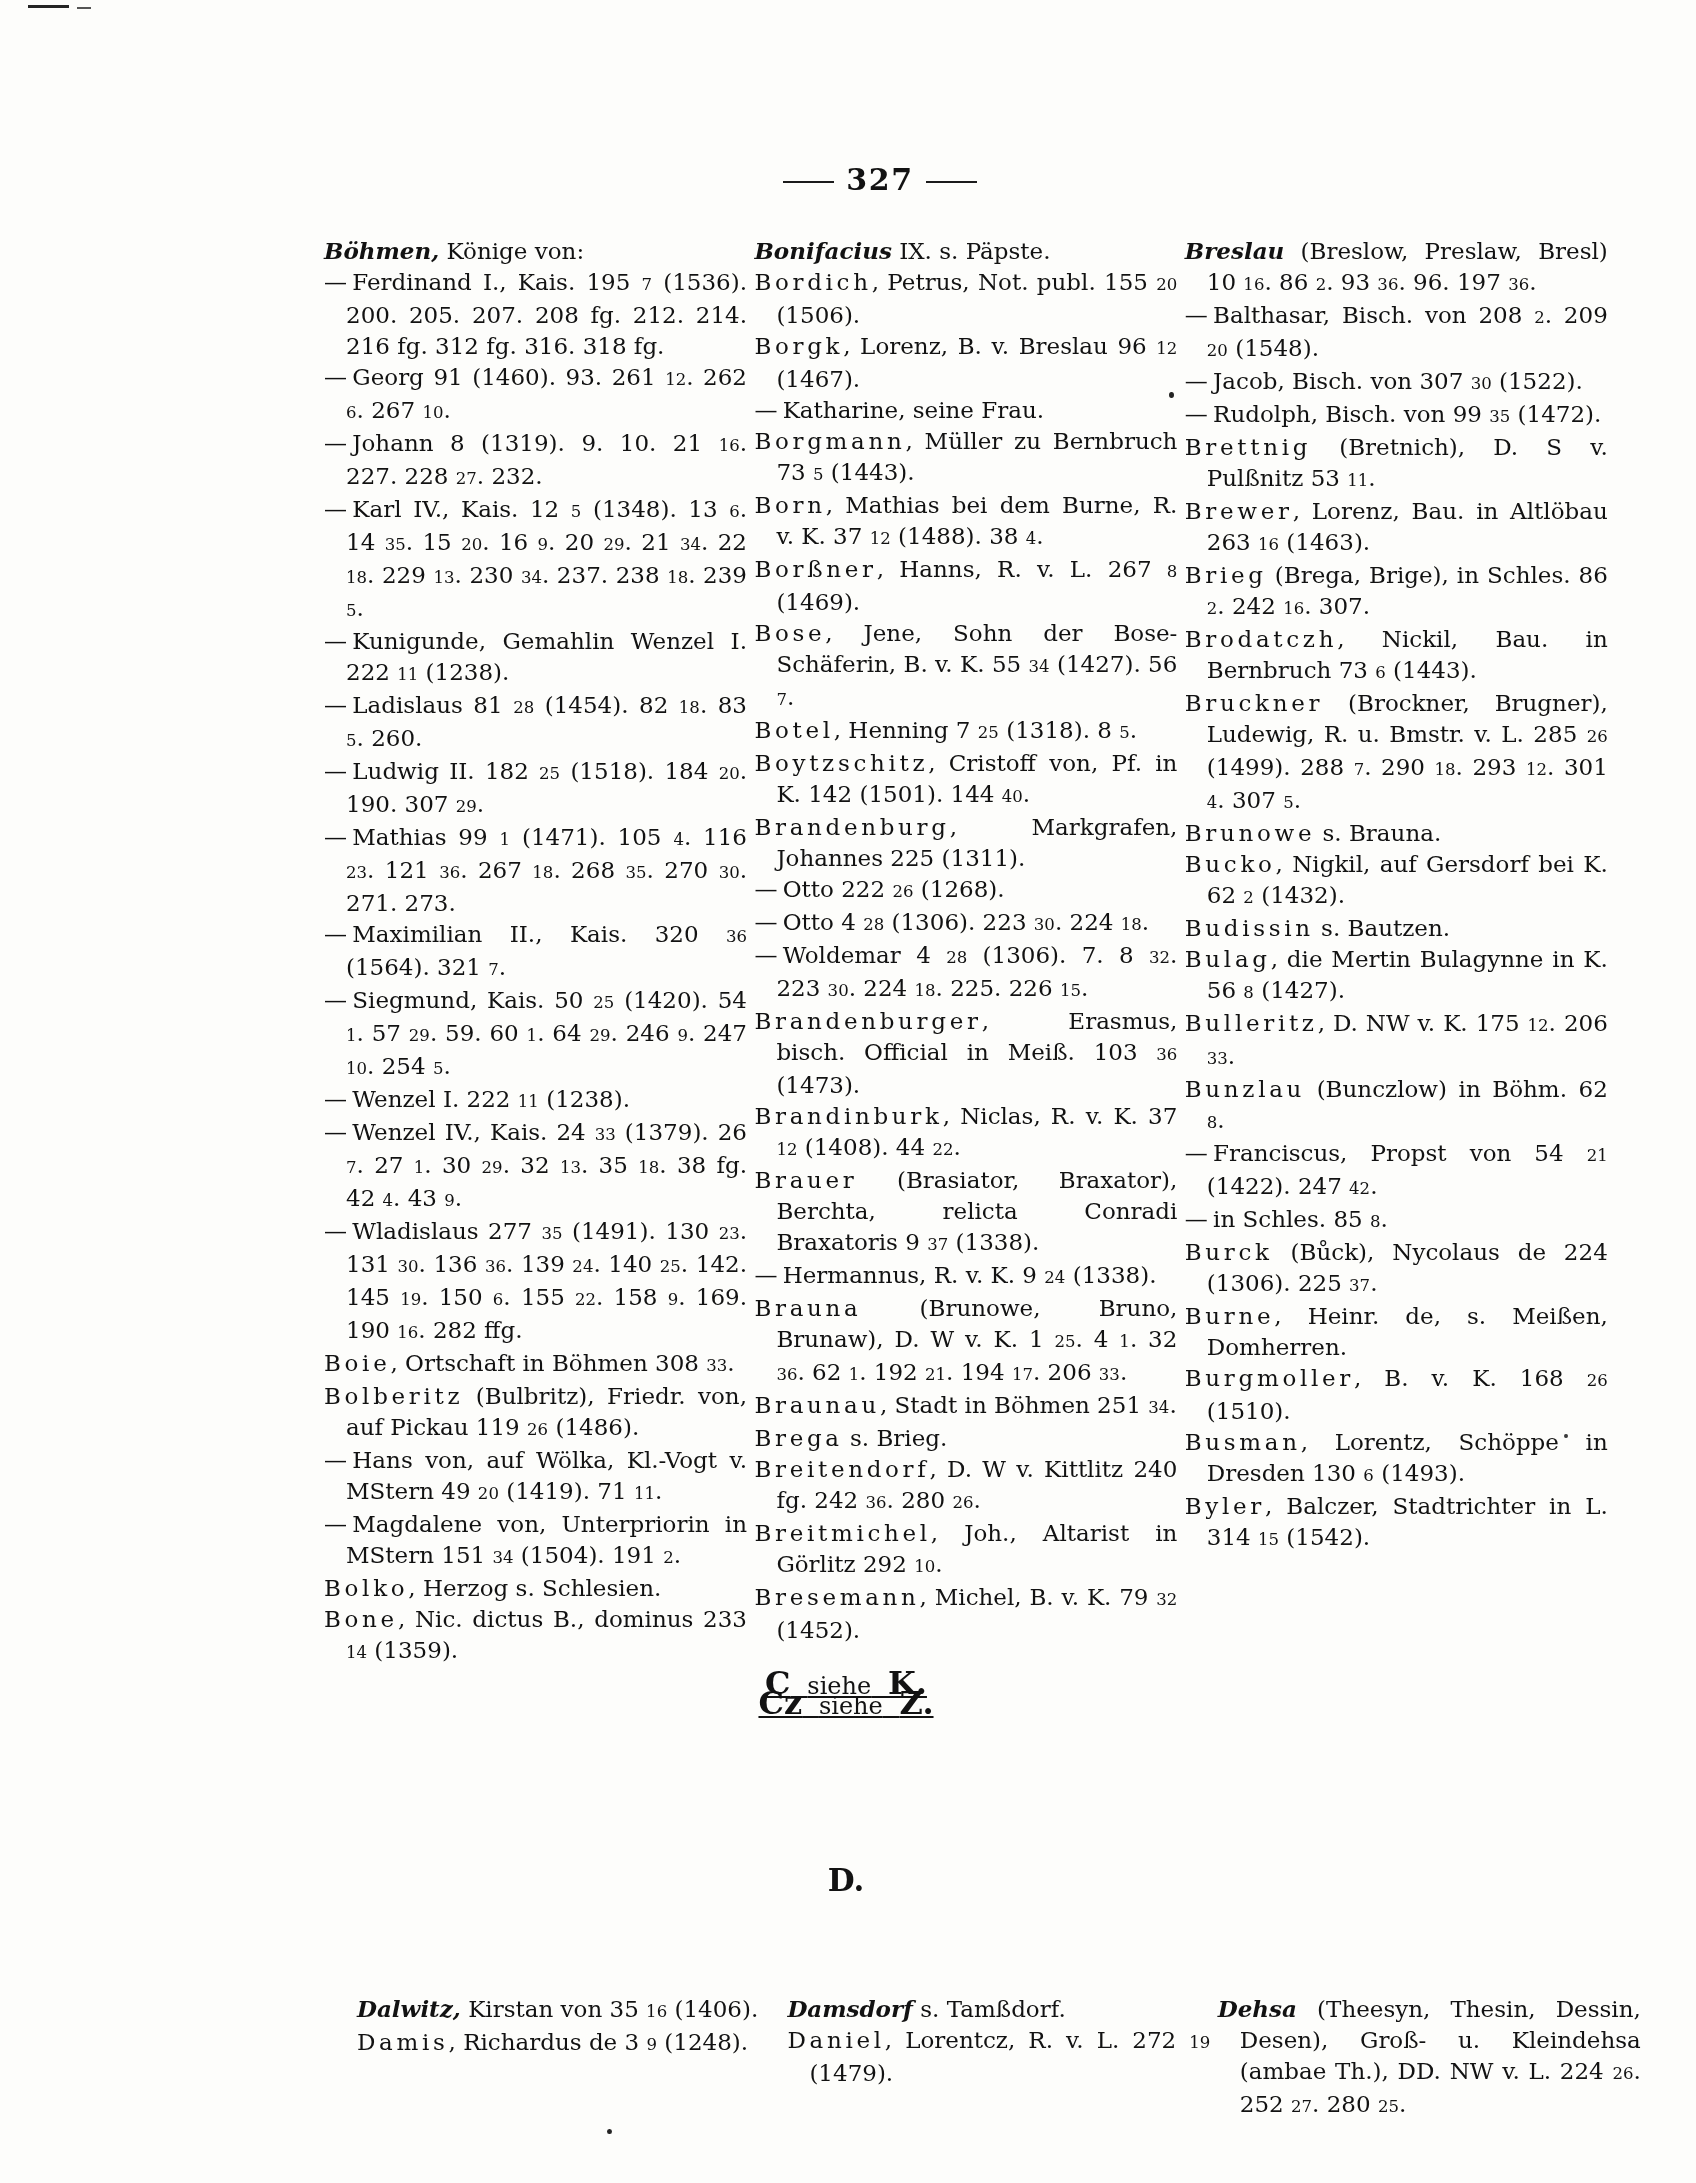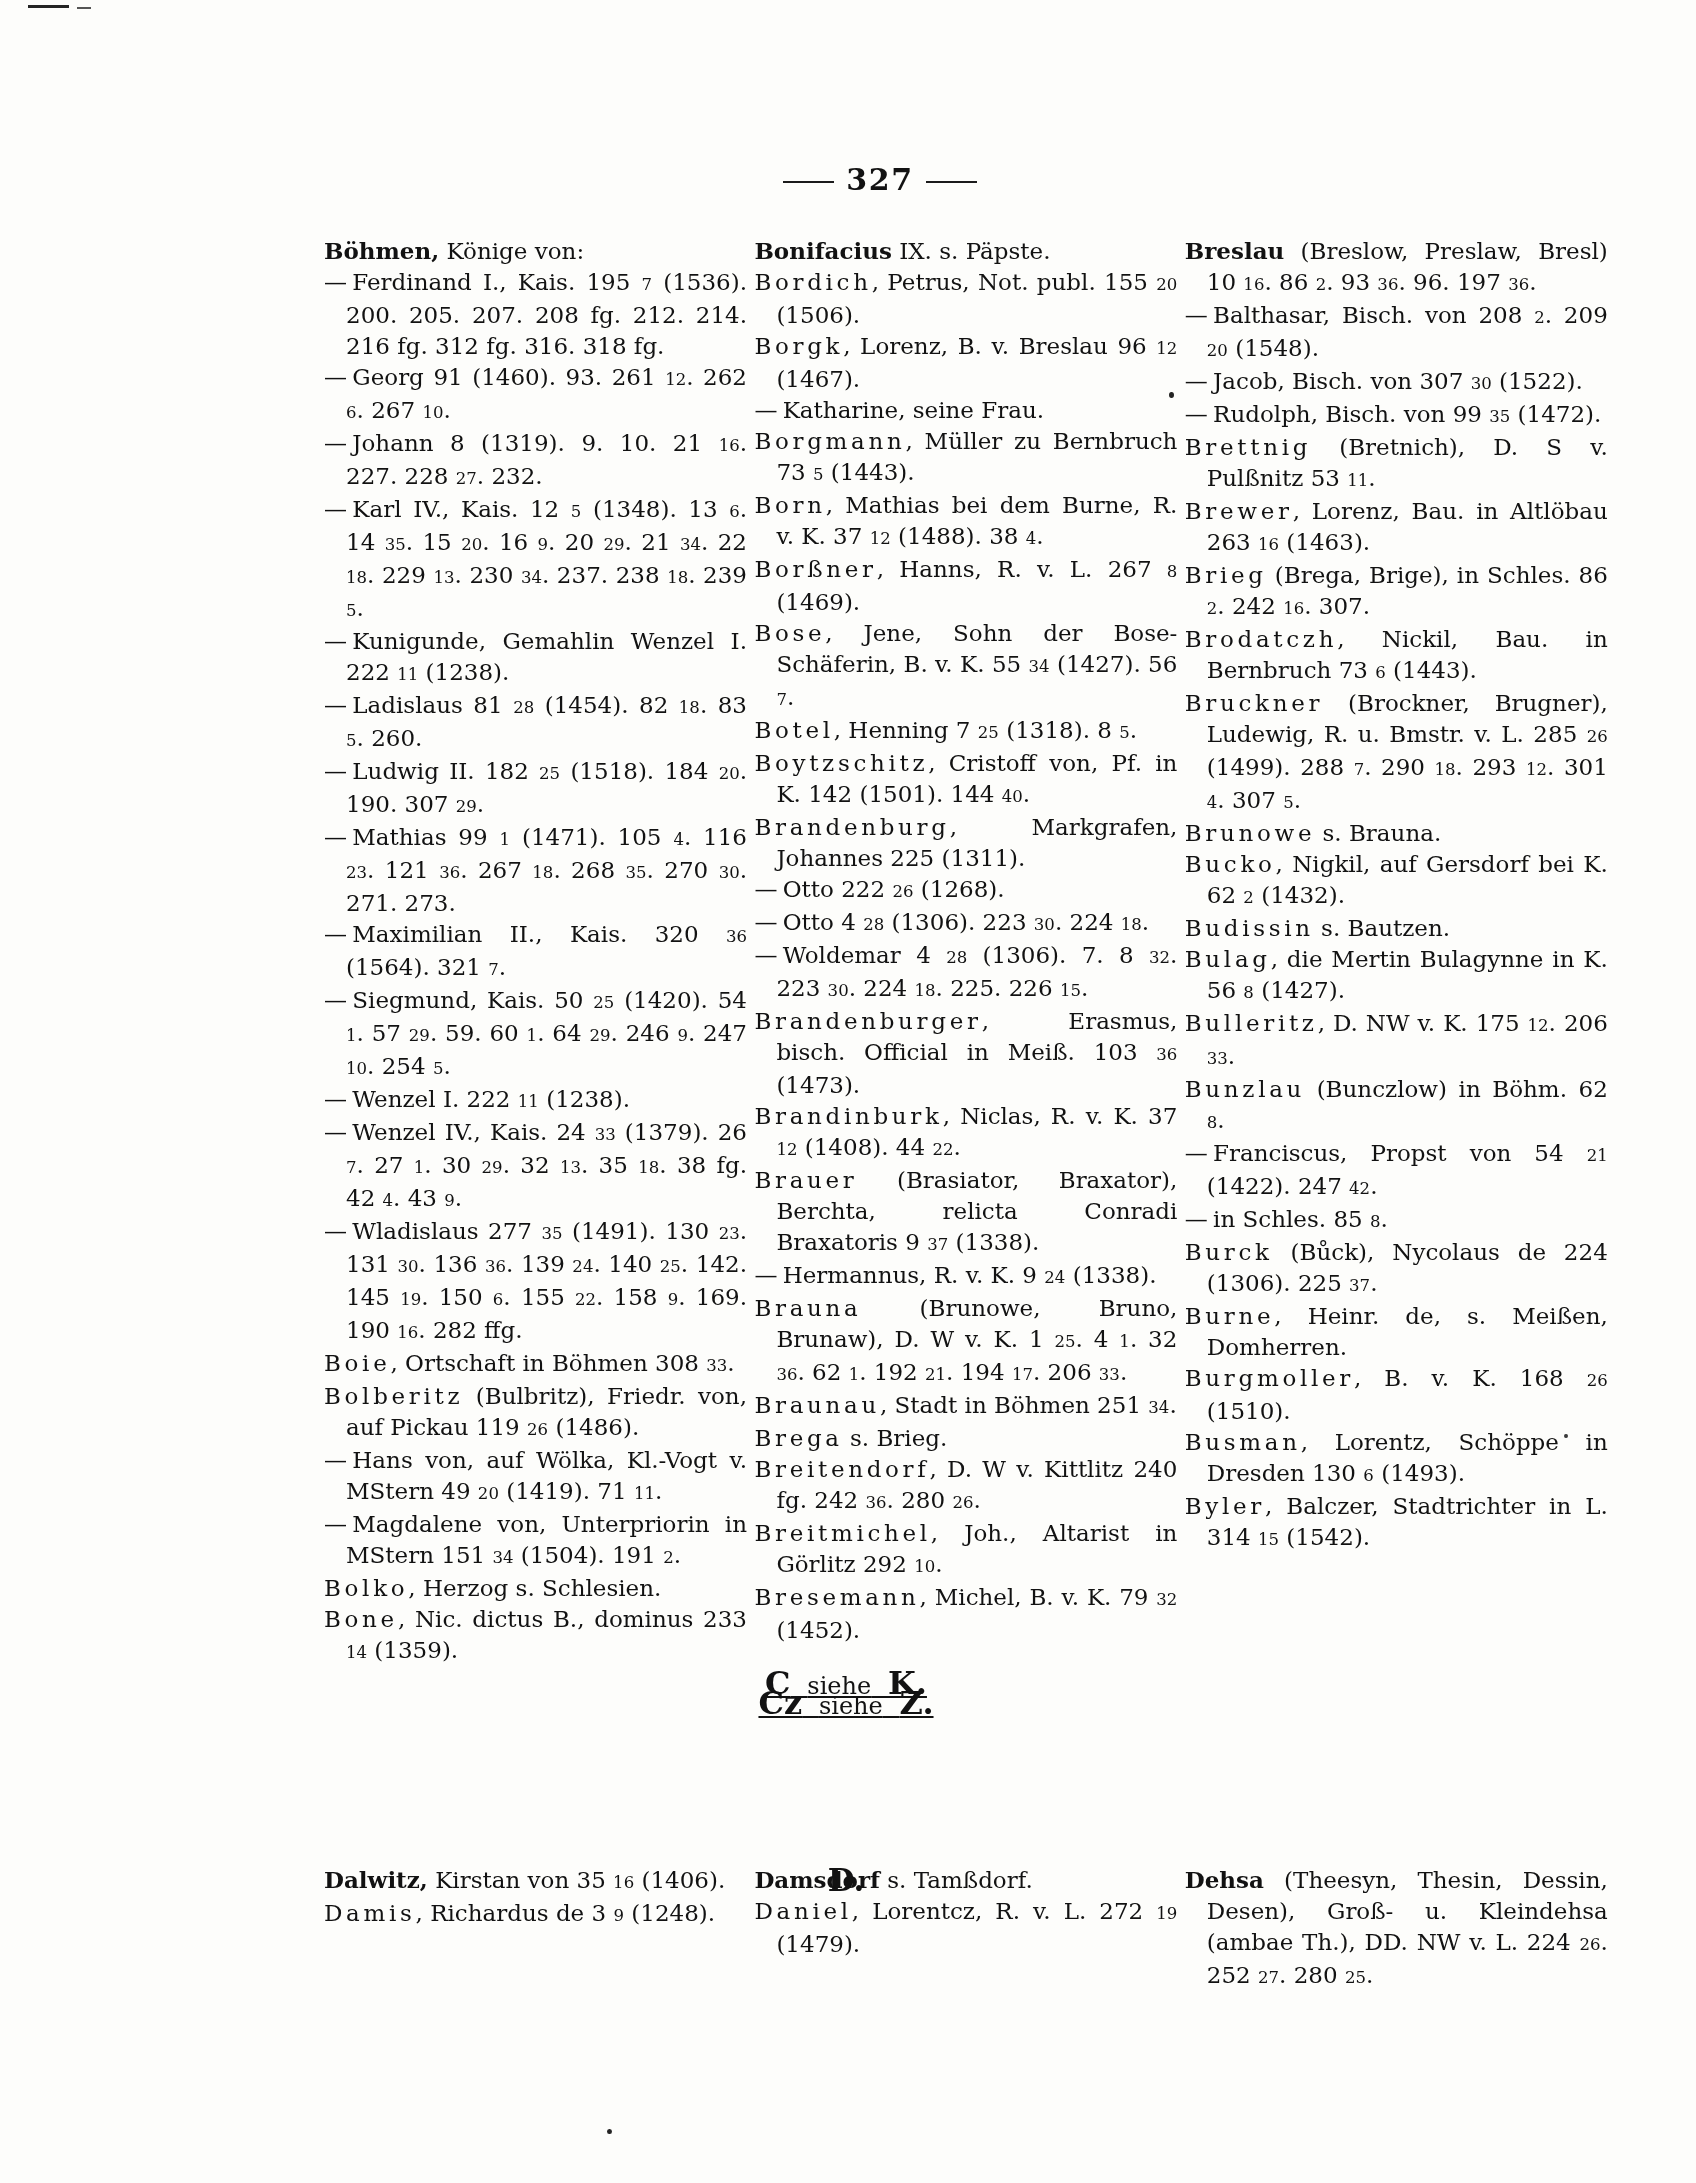--- a/index.html
+++ b/index.html
@@ -17,30 +17,30 @@
   .page-header {
     position:absolute; top:164px; left:756px; width:248px;
     display:flex; align-items:center; justify-content:center; gap:12px;
   }
   .rule { display:block; width:51px; height:2.6px; background:#1b1b1b; margin-top:5.3px; }
   .page-number { font-size:30px; font-weight:bold; letter-spacing:1.6px; }
 
   
   .cols { position:absolute; left:324px; width:1284px; display:flex; gap:7.4px; }
   .cols-top    { top:235px;  }
-  .cols-bottom { top:1864px; }
+  .cols-bottom { top:1993px;margin-left:33px; }
   .col { width:423px; }
 
   .entry {
     margin:0;
     padding-left:22px;
     text-indent:-22px;
     text-align:justify;
   }
-  .head.bold   { font-weight:bold; }
+  .head.bold   { font-weight:bold;font-style:italic; }
   .head.spaced { letter-spacing:0.16em; }
   .head.dash   { margin-right:5.3px; }
   .ln { font-size:0.72em; }
 
   
   .xref {
     position:absolute; left:222px; width:1248px;
     text-align:center; word-spacing:9.5px;text-decoration:underline;
   }
   .xref .xl { font-weight:bold; font-size:32px; }

